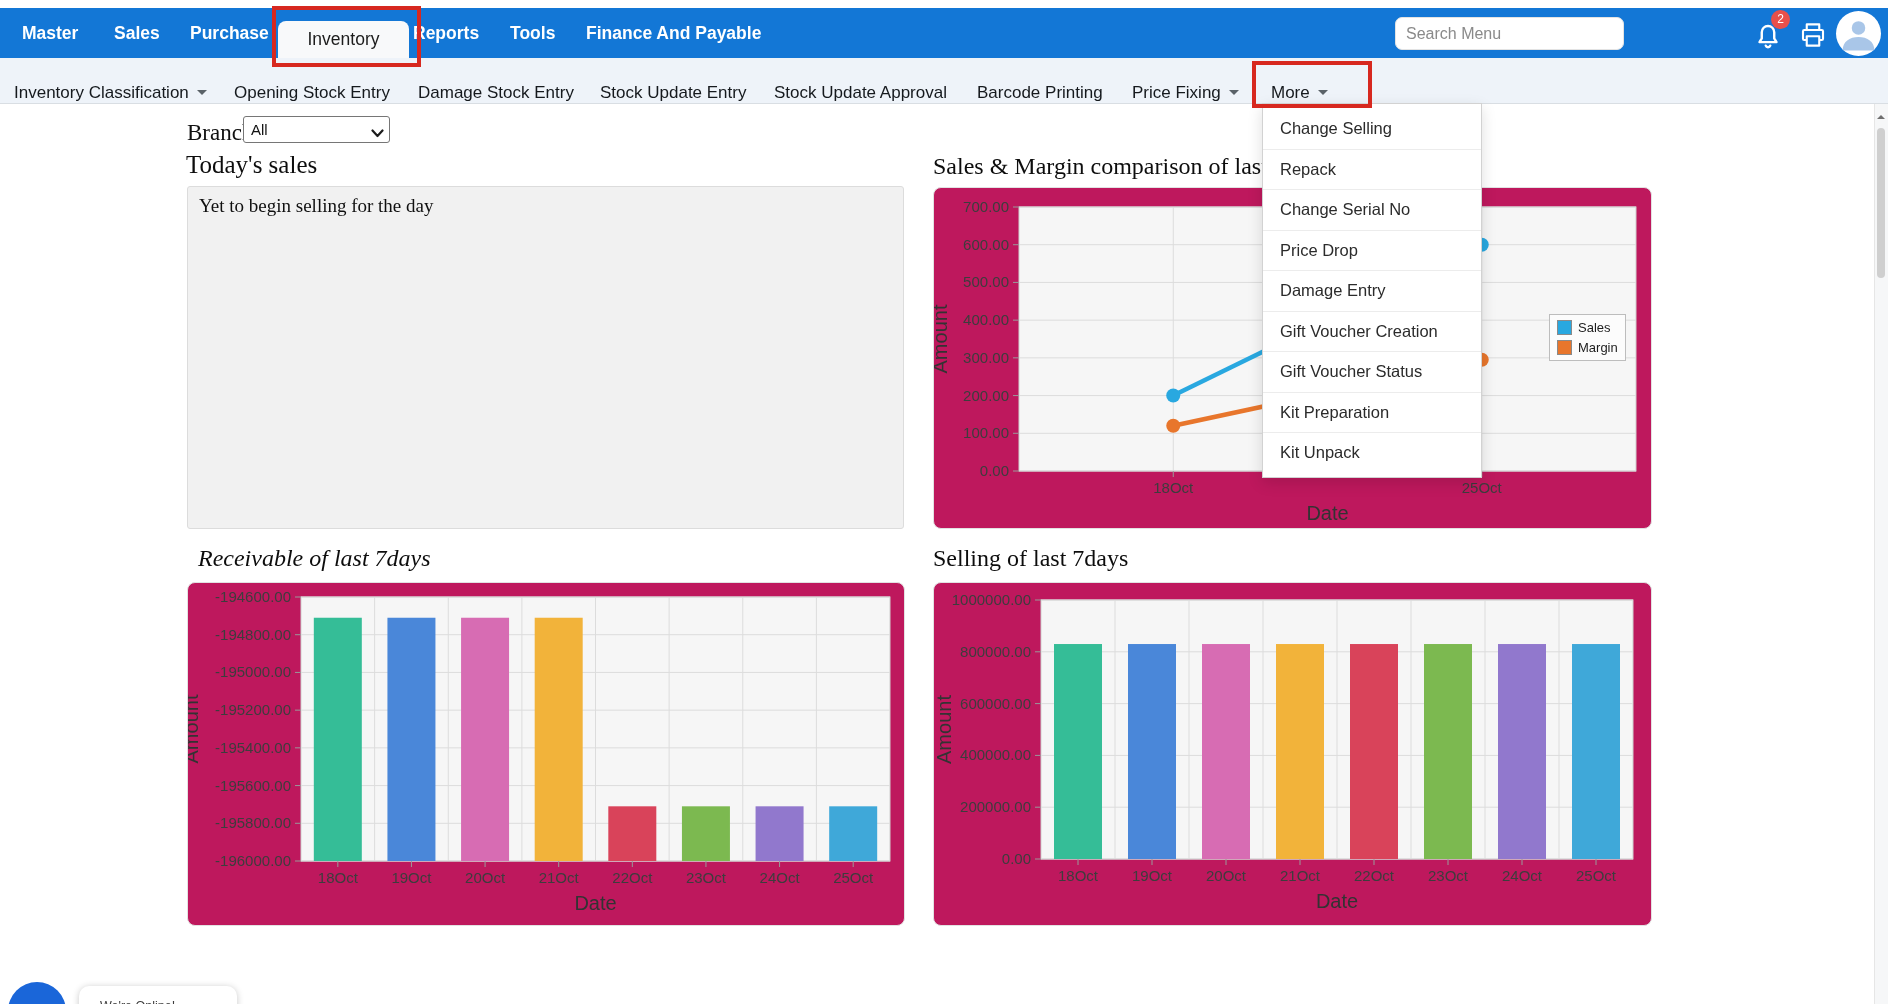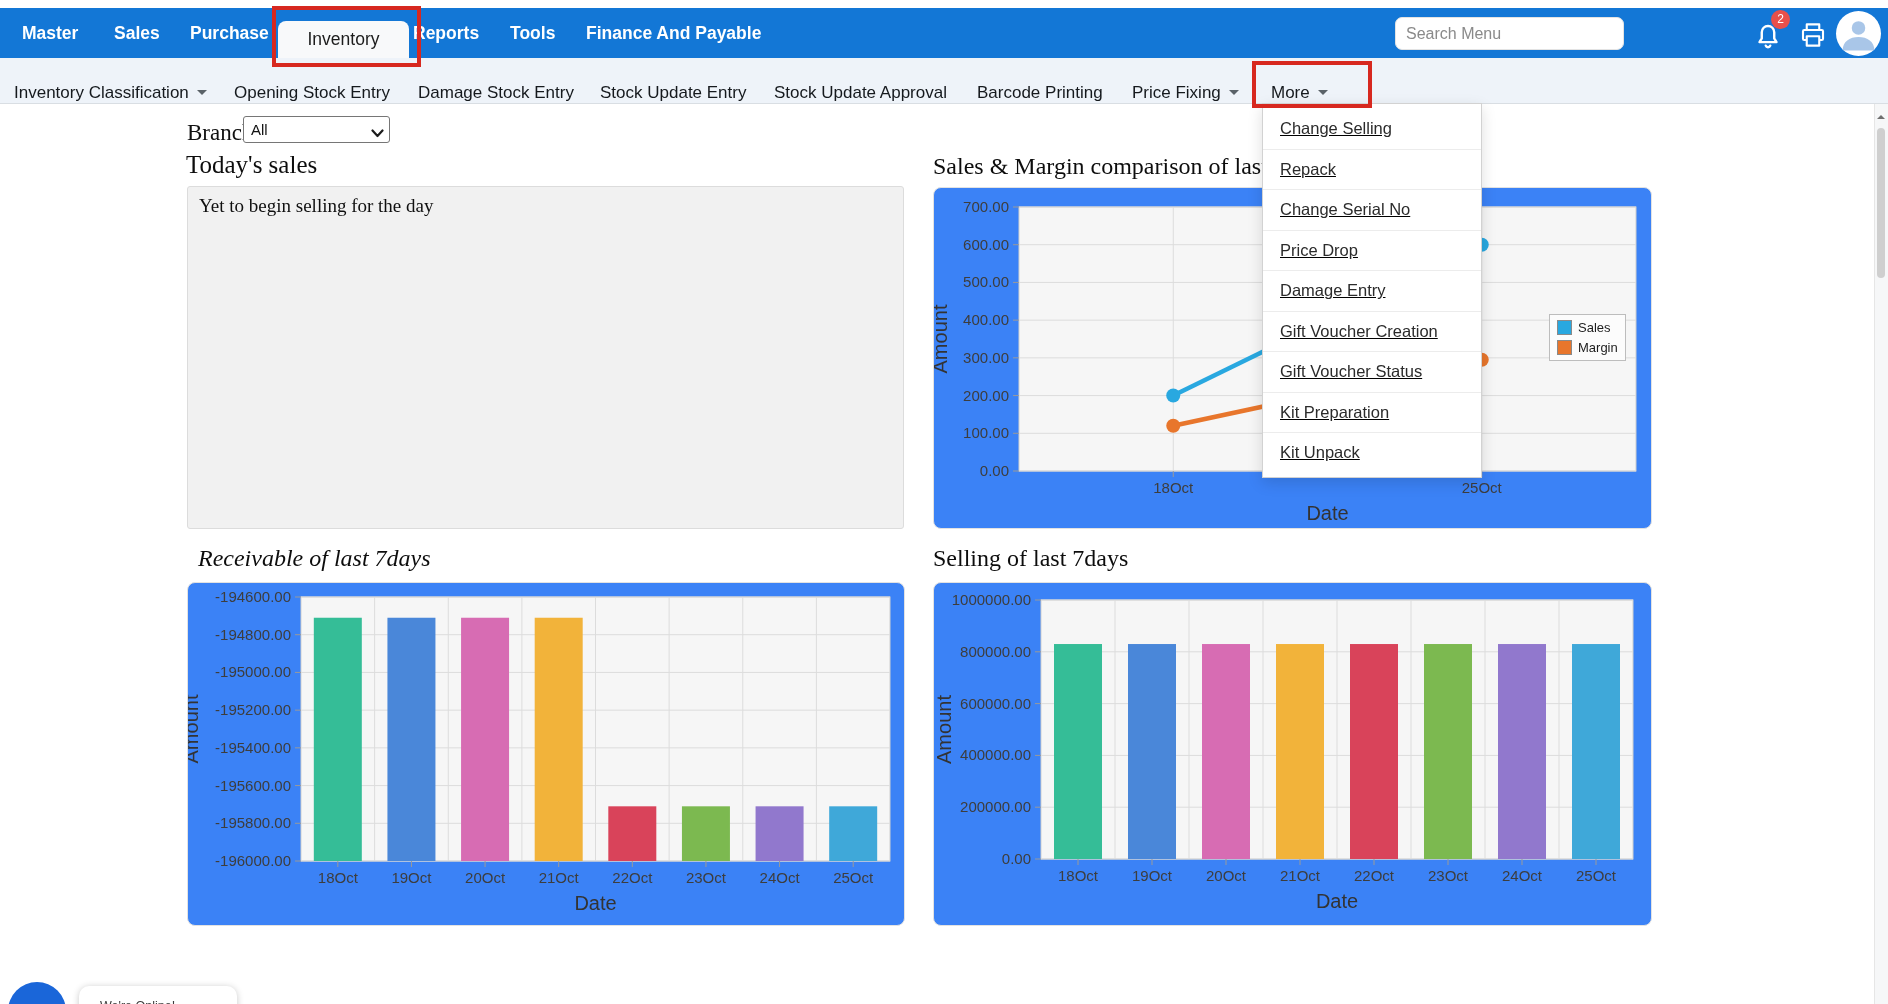--- a/index.html
+++ b/index.html
@@ -21,31 +21,31 @@
   .avatar{position:absolute;left:1836px;top:11px;width:45px;height:45px;border-radius:50%;background:#fff;overflow:hidden;cursor:pointer;}
   
   .menubar{position:absolute;left:0;top:58px;width:1888px;height:45px;background:#eef3f9;border-bottom:1px solid #d9dee3;}
   .menu-item{position:absolute;top:12px;height:45px;line-height:45px;font-size:17px;color:#15191d;cursor:pointer;white-space:nowrap;}
   .chev{display:inline-block;width:0;height:0;border:5.5px solid transparent;border-top-color:#5a6268;
     vertical-align:middle;margin:3px 0 0 8px;}
   
   .annotation{position:absolute;border:4px solid #d7281f;z-index:60;pointer-events:none;}
   
   .dropdown{position:absolute;left:1262px;top:103px;width:218px;background:#fff;border:1px solid #d2d2d2;
-    box-shadow:0 5px 14px rgba(0,0,0,.13);z-index:50;padding:4px 0;text-decoration:underline;}
+    box-shadow:0 5px 14px rgba(0,0,0,.13);z-index:50;padding:4px 0;}
   .dropdown-item{height:40.5px;display:flex;align-items:center;padding-left:17px;font-size:16.5px;color:#2b2b2b;cursor:pointer;box-sizing:border-box;}
   .dropdown-item + .dropdown-item{border-top:1px solid #ececec;}
   .dropdown-item.highlight{background:#ececec;outline:4px solid #d7281f;outline-offset:-1px;}
   .branch-label{position:absolute;left:187px;top:120px;font-family:"Liberation Serif",serif;font-size:23px;color:#111;}
   .branch-wrap{position:absolute;left:243px;top:116px;width:147px;height:27px;}
   .branch-wrap select{width:100%;height:100%;-webkit-appearance:none;appearance:none;border:1px solid #767676;border-radius:3px;
     background:#fff;font-size:15px;padding:0 24px 0 7px;color:#111;}
   .sel-chev{position:absolute;right:6px;top:8px;pointer-events:none;}
   .panel-title{position:absolute;margin:0;font-family:"Liberation Serif",serif;font-weight:400;font-size:24px;color:#0d0d0d;white-space:nowrap;}
-  .panel{position:absolute;background:#3b82f6;border:1px solid #e2e2e2;border-radius:8px;}
+  .panel{position:absolute;background:#be185d;border:1px solid #e2e2e2;border-radius:8px;}
   #panel-today{left:187px;top:186px;width:715px;height:341px;background:#f1f1f1;border-radius:3px;border-color:#dcdcdc;}
   .today-msg{padding:8px 0 0 11px;font-family:"Liberation Serif",serif;font-size:19px;color:#101010;}
   #panel-sales{left:933px;top:187px;width:717px;height:340px;}
   #panel-recv{left:187px;top:582px;width:716px;height:342px;}
   #panel-pay{left:933px;top:582px;width:717px;height:342px;}
   svg.chart{position:absolute;left:0;top:0;}
   svg text{font-family:"Liberation Sans",sans-serif;}
   .legend{position:absolute;left:615px;top:126px;background:#fcfcfc;border:1px solid #bdbdbd;padding:5px 7px;
     display:flex;flex-direction:column;gap:5px;}
   .legend-row{display:flex;align-items:center;gap:6px;font-size:13px;color:#1d1d1d;}

